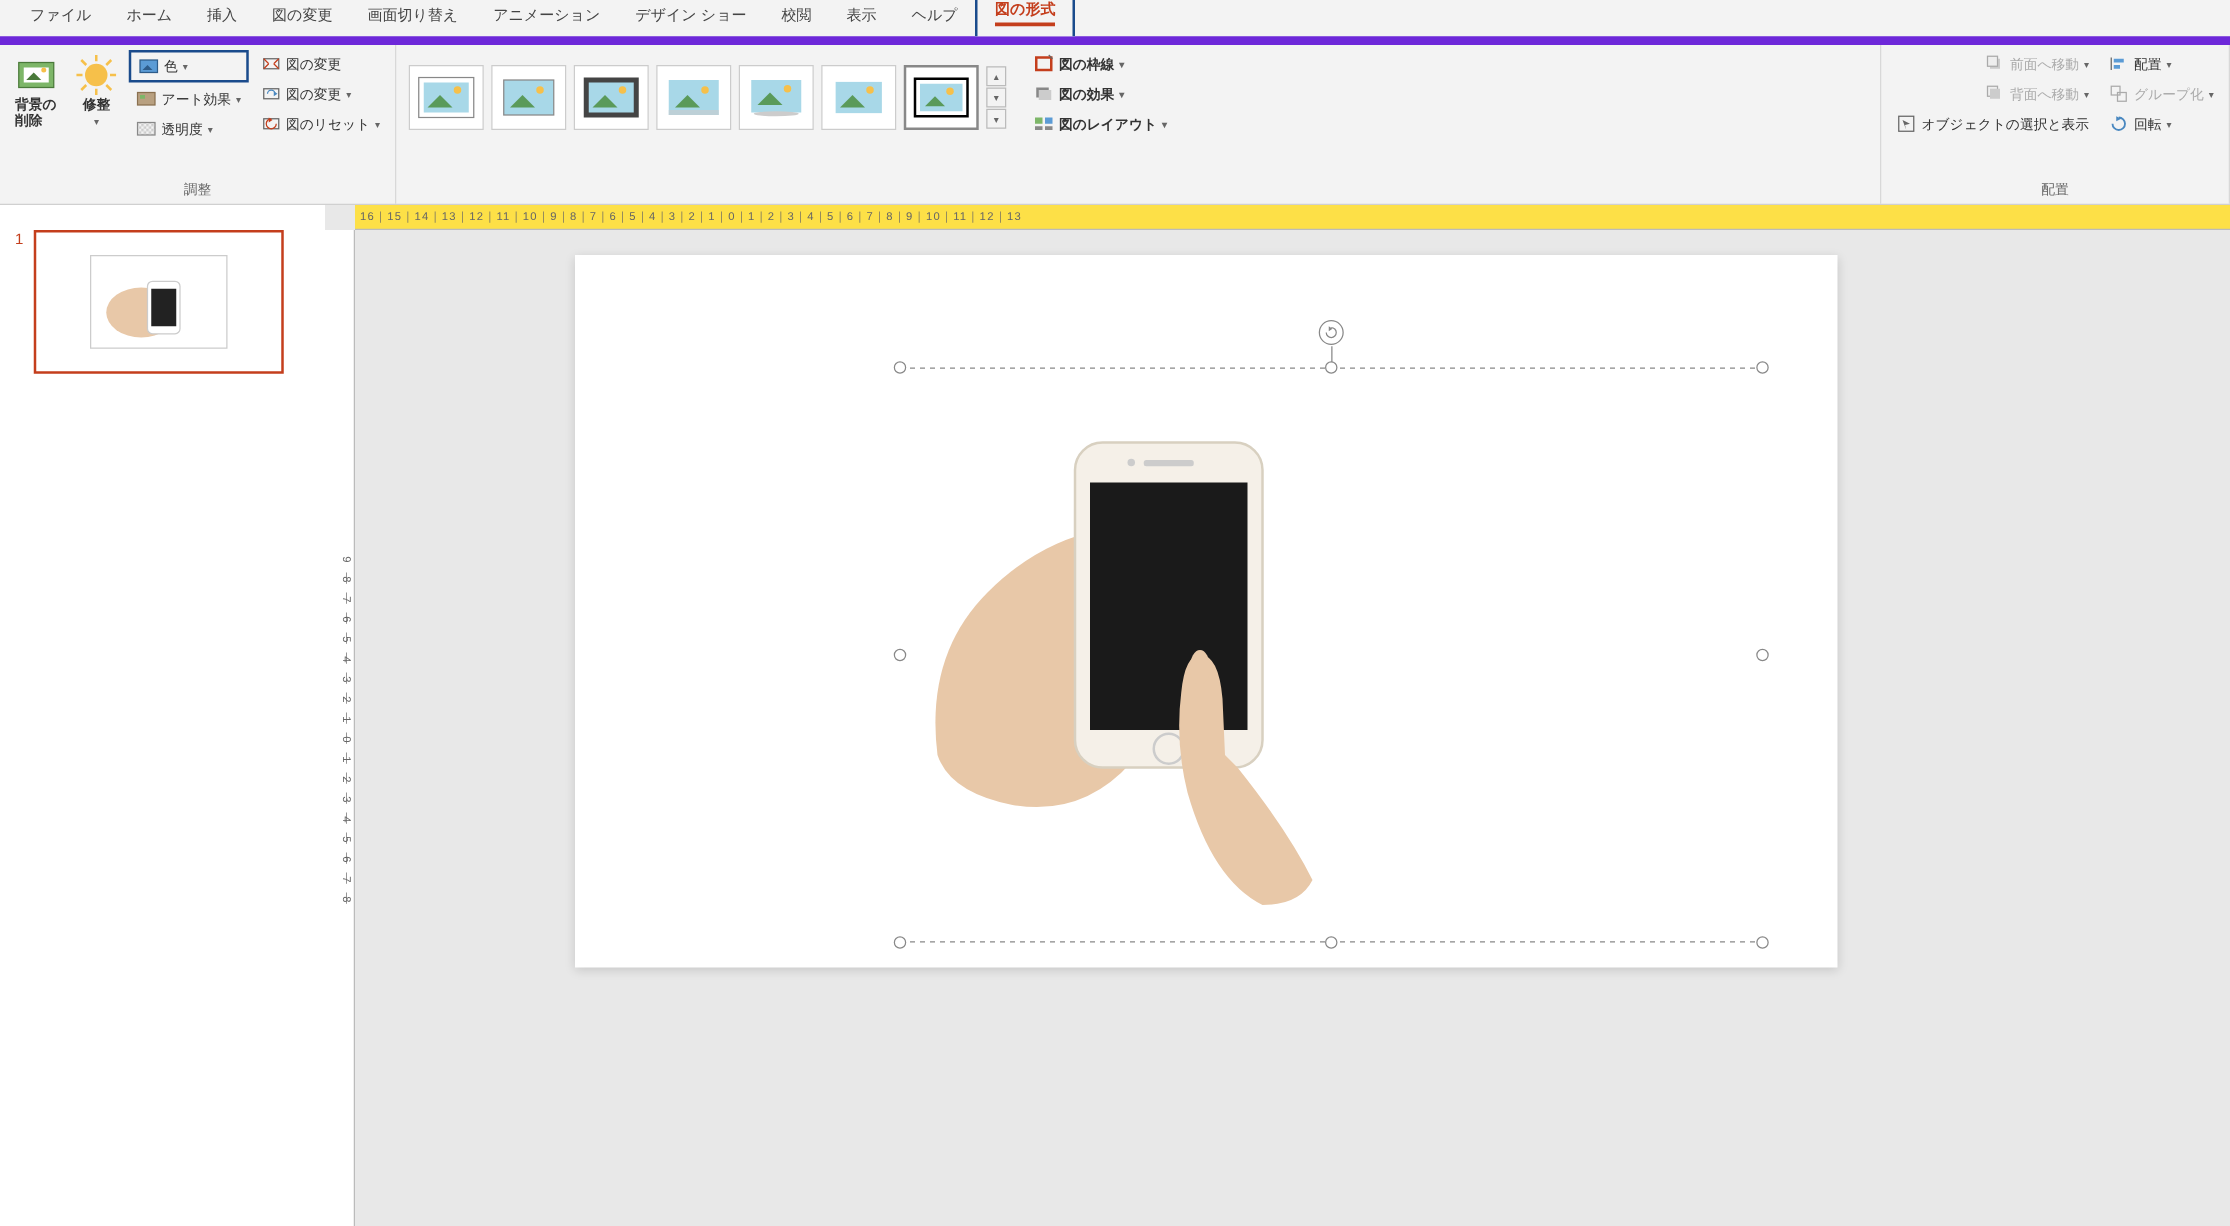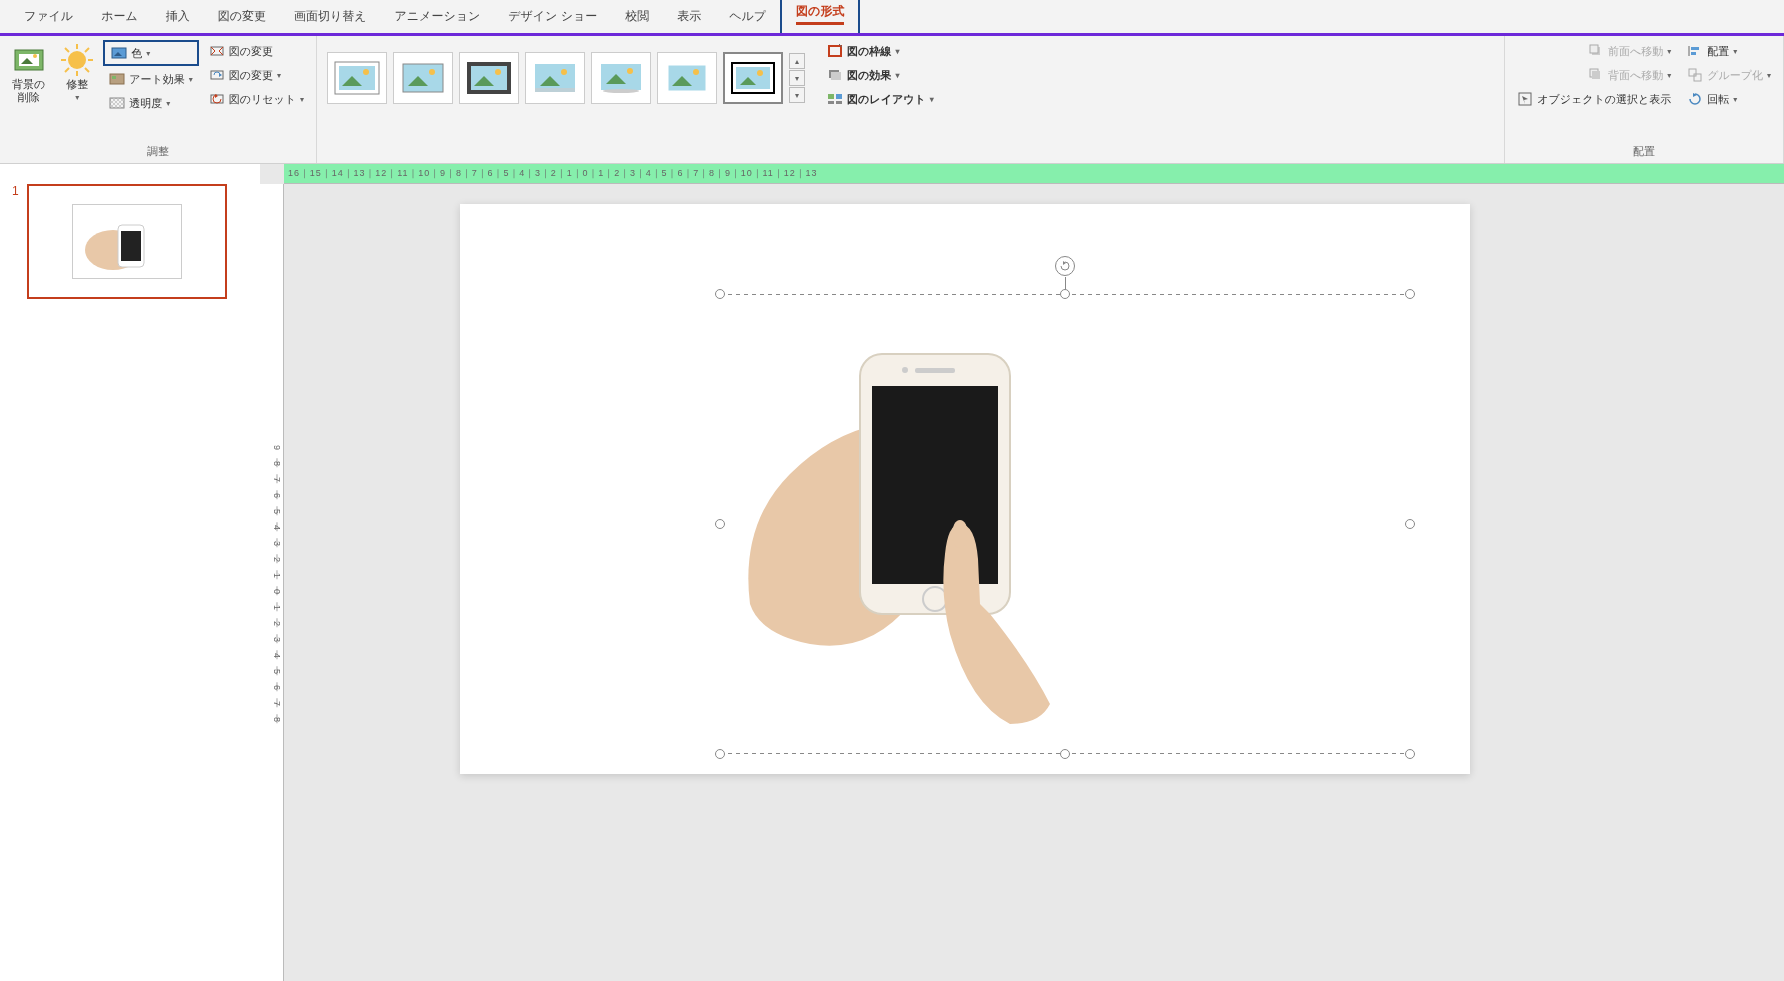--- a/index.html
+++ b/index.html
@@ -1,30 +1,30 @@
 <!DOCTYPE html>
 <html><head>
   <meta charset="utf-8">
   <style>
     * { margin: 0; padding: 0; box-sizing: border-box; font-family: "Meiryo UI", "Yu Gothic UI", sans-serif; }
     body { background: #fff; font-size: 12px; color: #333; }
     
-    .tabs { display: flex; background: #f3f3f3; border-bottom: 3px solid #6d28d9; padding-left: 10px; height: 36px; align-items: flex-end; }
+    .tabs { display: flex; background: #f3f3f3; border-bottom: 7px solid #6d28d9; padding-left: 10px; height: 36px; align-items: flex-end; }
     .tab { padding: 8px 14px; cursor: pointer; color: #444; }
     .tab.active { background: #f3f3f3; color: #c43e1c; font-weight: 600; border: 2px solid #1a4b8c; border-bottom: none; }
     .tab.active::after { content:''; display:block; height:3px; background:#c43e1c; margin-top:2px; }
     
     .ribbon { display: flex; background: #f3f3f3; border-bottom: 1px solid #d0d0d0; height: 128px; }
     .group { display: flex; flex-direction: column; border-right: 1px solid #d8d8d8; padding: 4px 6px 2px 6px; }
     .group-content { flex: 1; display: flex; align-items: flex-start; gap: 4px; }
     .group-label { text-align: center; font-size: 11px; color: #666; padding: 2px 0; }
     
     .vbtn { display: flex; flex-direction: column; align-items: center; padding: 4px 6px; cursor: pointer; gap: 2px; }
     .vbtn svg { width: 32px; height: 32px; }
-    .vbtn-label { font-size: 11px; text-align: center; line-height: 1.2; }
+    .vbtn-label { font-size: 11px; text-align: left; line-height: 1.2; font-weight: bold; }
     .caret { font-size: 8px; color: #666; }
     
     .stack { display: flex; flex-direction: column; gap: 2px; }
     .hitem { display: flex; align-items: center; gap: 4px; padding: 3px 6px; cursor: pointer; font-size: 11px; white-space: nowrap; }
     .hitem.highlighted { border: 2px solid #1a4b8c; }
     .hitem.disabled { color: #aaa; justify-content: flex-end; }
     .hitem svg { width: 16px; height: 16px; flex-shrink: 0; }
     
     .gallery { display: flex; align-items: center; gap: 6px; padding: 12px 4px; }
     .gallery-item { width: 60px; height: 52px; border: 1px solid #ccc; background: #fff; display: flex; align-items: center; justify-content: center; cursor: pointer; }
@@ -35,21 +35,21 @@
     .launcher { font-size: 9px; color: #888; text-align: right; padding-right: 2px; }
     
     .workspace { display: flex; height: calc(981px - 164px); }
     .thumbnails { width: 260px; background: #fff; padding: 20px 12px; }
     .thumb-wrap { display: flex; gap: 8px; }
     .thumb-num { font-size: 12px; color: #c43e1c; }
     .thumb { width: 200px; height: 115px; border: 2px solid #c43e1c; background: #fff; display: flex; align-items: center; justify-content: center; }
     .thumb-img { width: 110px; height: 75px; border: 1px solid #ccc; background: #fff; position: relative; }
     
     .canvas-area { flex: 1; background: #e8e8e8; position: relative; overflow: hidden; }
-    .ruler-h { position: absolute; top: 0; left: 24px; right: 0; height: 20px; background: #86efac; border-bottom: 1px solid #bbb; font-size: 9px; color: #666; display:flex; align-items:center; padding-left:4px; letter-spacing:1px; white-space:nowrap; overflow:hidden;}
+    .ruler-h { position: absolute; top: 0; left: 24px; right: 0; height: 20px; background: #fde047; border-bottom: 1px solid #bbb; font-size: 9px; color: #666; display:flex; align-items:center; padding-left:4px; letter-spacing:1px; white-space:nowrap; overflow:hidden;}
     .ruler-v { position: absolute; top: 20px; left: 0; width: 24px; bottom: 0; background: #fff; border-right: 1px solid #bbb; font-size: 9px; color: #666; writing-mode: vertical-rl; text-align:center; padding-top:4px; letter-spacing:1px; white-space:nowrap; overflow:hidden;}
     .slide { position: absolute; top: 40px; left: 200px; width: 1010px; height: 570px; background: #fff; box-shadow: 0 2px 8px rgba(0,0,0,.15); }
     
     .selbox { position: absolute; top: 90px; left: 260px; width: 690px; height: 460px; }
     .handle { position: absolute; width: 10px; height: 10px; background: #fff; border: 1px solid #888; border-radius: 50%; }
     .h-tl { top: -5px; left: -5px; } .h-tm { top: -5px; left: calc(50% - 5px);} .h-tr { top:-5px; right:-5px;}
     .h-ml { top: calc(50% - 5px); left:-5px;} .h-mr { top: calc(50% - 5px); right:-5px;}
     .h-bl { bottom:-5px; left:-5px;} .h-bm { bottom:-5px; left:calc(50% - 5px);} .h-br { bottom:-5px; right:-5px;}
     .rotate { position:absolute; top:-38px; left:calc(50% - 10px); width:20px; height:20px; border:1px solid #888; border-radius:50%; background:#fff; display:flex; align-items:center; justify-content:center;}
     .rotate::after { content:''; position:absolute; top:20px; left:9px; width:1px; height:14px; background:#888;}

